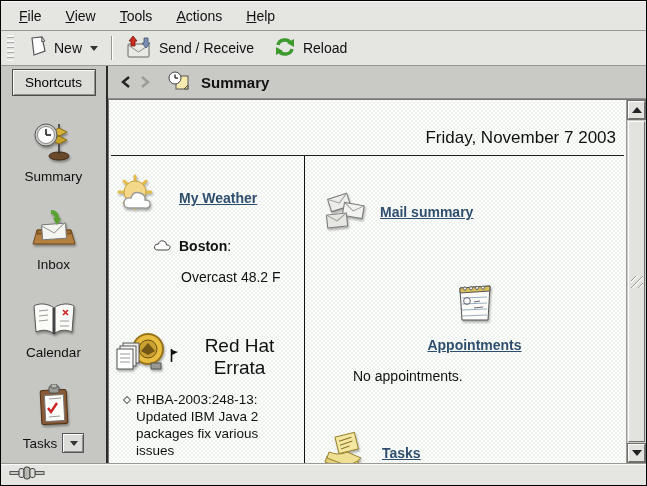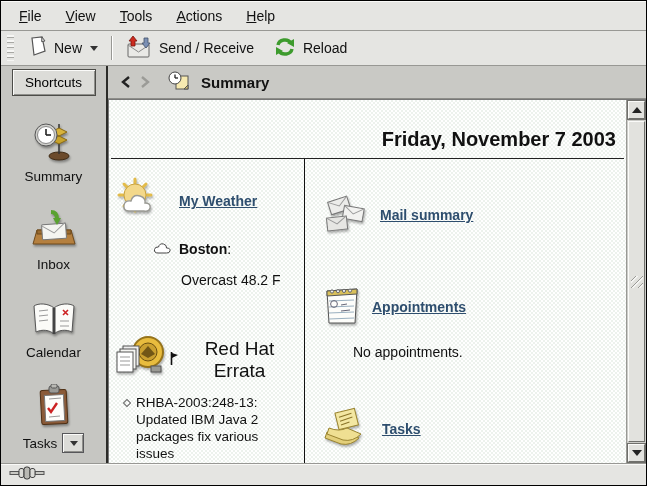--- a/index.html
+++ b/index.html
@@ -48,40 +48,40 @@
   .nav-arrow { display:flex; align-items:center; }
   .view-title { font-size:15px; font-weight:bold; color:#111; margin-left:2px; }
 
   .content-row { flex:1; display:flex; min-height:0; border-top:1px solid #777; }
   .content { flex:1; min-width:0; overflow:hidden; display:flex; flex-direction:column;
              border-left:1px solid #777; background-color:#fff;
              background-image:
                linear-gradient(45deg,#edf2ed 25%,transparent 25%,transparent 75%,#edf2ed 75%),
                linear-gradient(45deg,#edf2ed 25%,transparent 25%,transparent 75%,#edf2ed 75%);
              background-size:4px 4px; background-position:0 0,2px 2px; }
-  .date-row { text-align:right; font-weight:bold; font-size:20px; color:#111; padding:28px 10px 7px 0; }
+  .date-row { text-align:right; font-weight:normal; font-size:17px; color:#111; padding:28px 10px 7px 0; }
   .date-rule { height:1px; background:#222; margin:0 2px; flex:0 0 1px; }
   .columns { flex:1; display:flex; min-height:0; }
   .col-left { width:196px; flex:0 0 196px; border-right:1px solid #111; padding:0 6px; }
   .col-right { flex:1; padding-left:18px; }
 
   .summary-link { color:#2e4e6e; font-weight:bold; font-size:14px; text-decoration:underline; cursor:pointer; }
   .sec-head { display:flex; align-items:center; gap:11px; }
   .weather-head { margin-top:18px; gap:16px; }
   .boston-row { margin:16px 0 0 38px; display:flex; align-items:center; gap:7px; font-size:14px; }
   .city { font-weight:bold; color:#111; }
   .condition { margin:15px 0 0 66px; font-size:14px; color:#111; }
   .errata-head { margin-top:46px; gap:1px; }
   .errata-title { font-weight:normal; font-size:19px; color:#111;text-align:center; }
   .errata-list { list-style:none; margin:8px 0 0 8px; font-size:13.5px; line-height:17px; color:#111; }
   .errata-list li { position:relative; padding-left:13px; margin-bottom:1px; }
   .errata-list li::before { content:""; position:absolute; left:1px; top:6px; width:4px; height:4px;
                             border:1px solid #666; transform:rotate(45deg); }
   .mail-head { margin-top:34px; }
-  .appt-head { margin-top:48px; }
+  .appt-head { margin-top:48px;flex-direction:column; }
   .tasks-head { margin-top:46px; }
   .empty-text { margin:15px 0 0 30px; font-size:14px; color:#111; }
   .empty-bold { font-weight:bold; }
   .big-ic { filter:drop-shadow(1px 2px 1px rgba(0,0,0,.3)); }
 
   
   .vscroll { width:20px; flex:0 0 20px; background:#ccccc8; border-left:1px solid #989894;
              display:flex; flex-direction:column; }
   .scroll-btn { height:18px; flex:0 0 18px; background:#e2e2de; border:1px solid;
                 border-color:#fbfbf9 #6f6f6b #6f6f6b #fbfbf9; outline:1px solid #6f6f6b;

